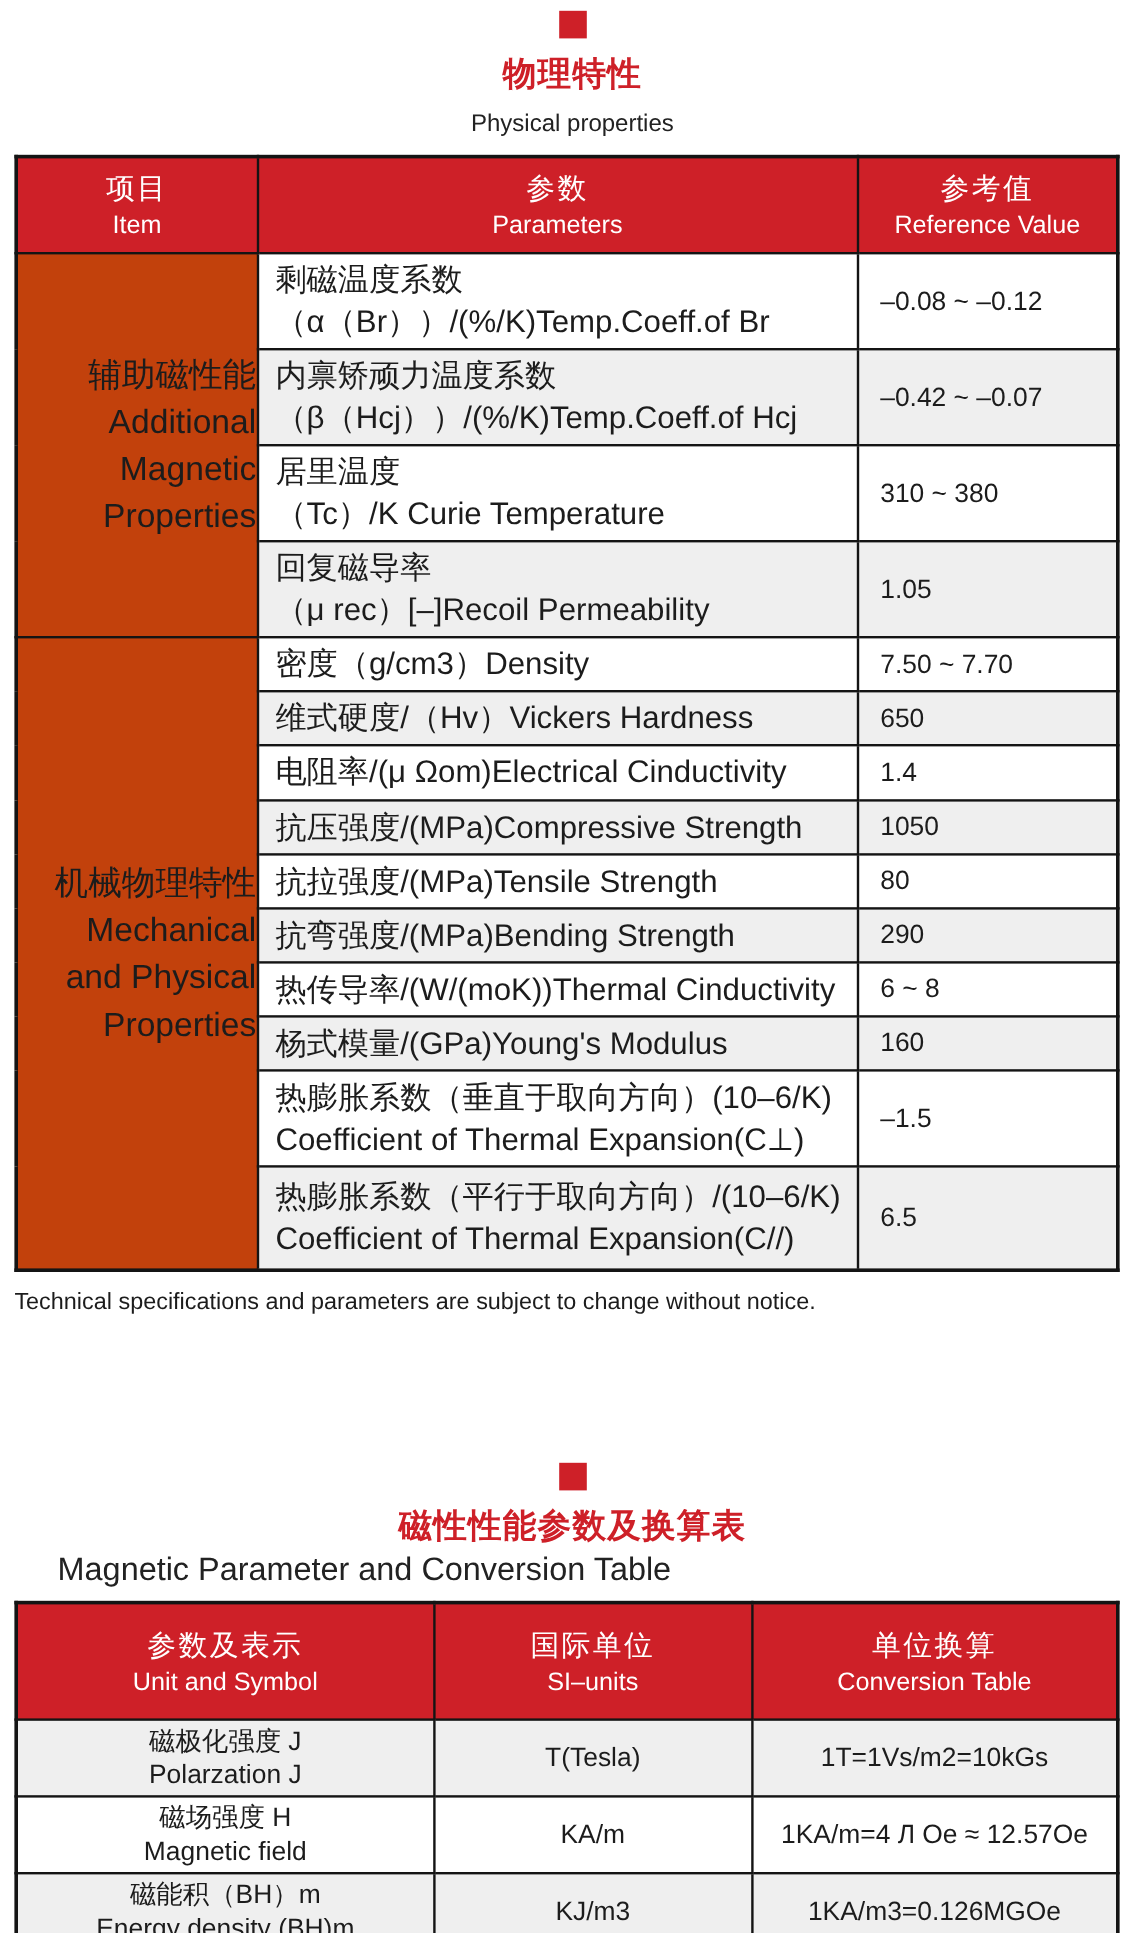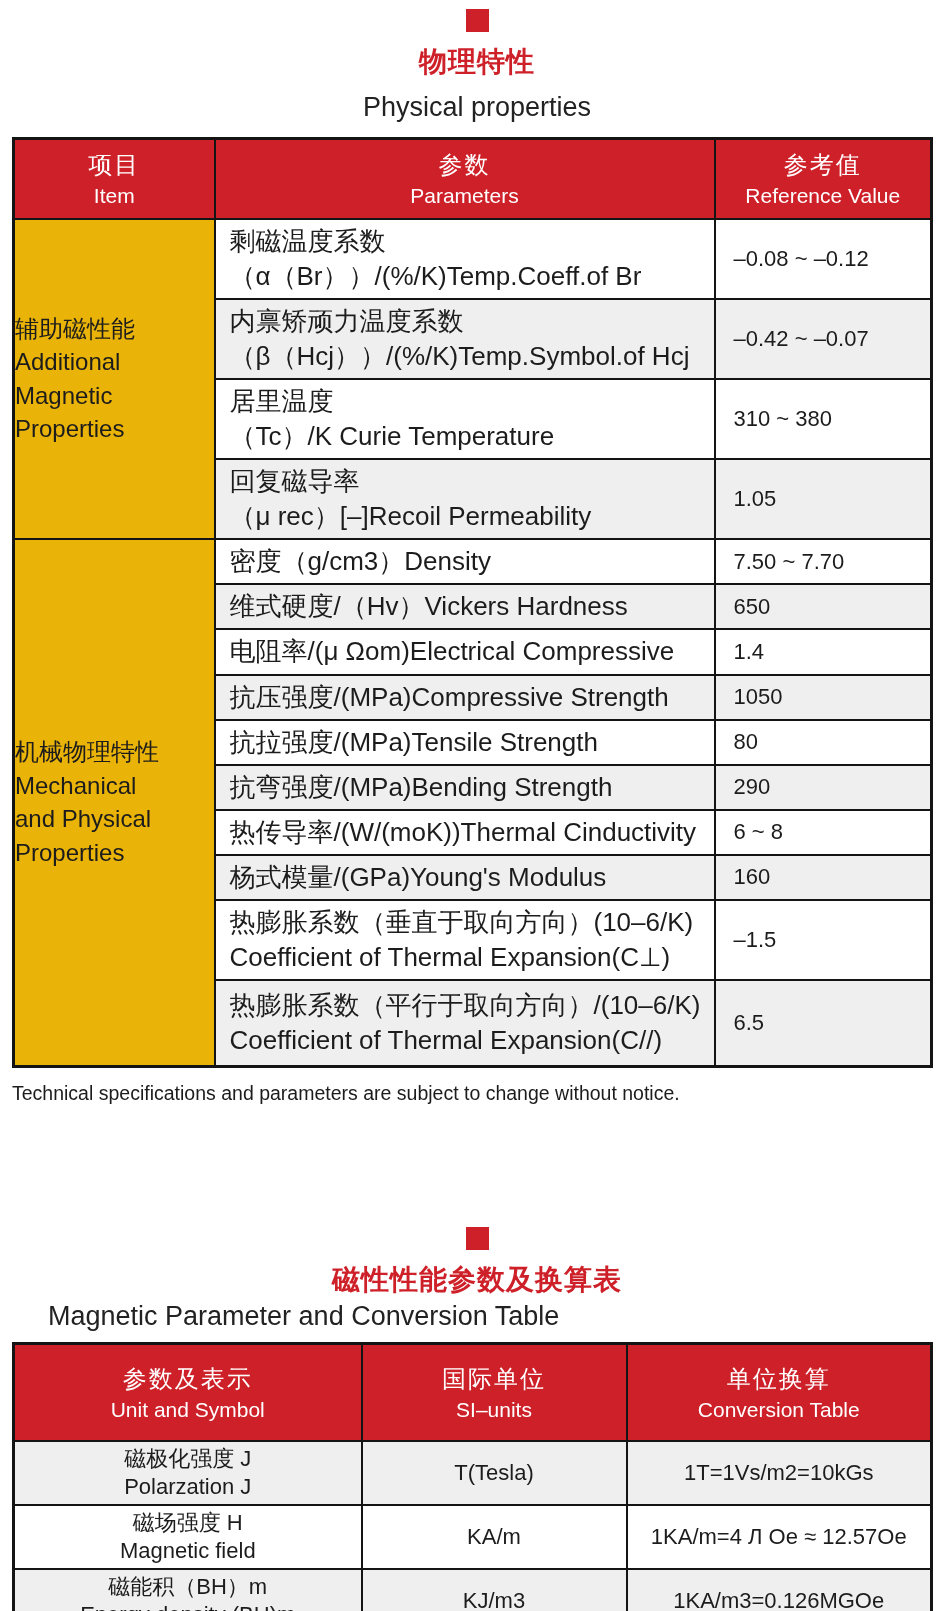--- a/index.html
+++ b/index.html
@@ -10,43 +10,43 @@
     font-family: "Liberation Sans", "DejaVu Sans", sans-serif;
     color: #1c1c1c;
     -webkit-font-smoothing: antialiased;
   }
 
   
   .section-head { display: flex; align-items: center; gap: 11px; padding-left: 14px; flex-direction: column; }
   .head-1 { padding-top: 9px; }
   .sq { width: 23px; height: 23px; background: #ce2028; flex: 0 0 auto; }
   .head-zh { color: #ce2028; font-size: 28px; font-weight: 600; letter-spacing: 1px; }
-  .head-en { color: #222; font-size: 27px; font-weight: 500; }
+  .head-en { color: #222; font-size: 20px; font-weight: 500; }
   .head-2 { margin-top: 122px; }
   .head-2-sub { padding-left: 48px; color: #222; font-size: 27px; font-weight: 500; margin-top: 2px; }
 
   
   table { border-collapse: collapse; table-layout: fixed; margin-left: 12px; width: 918px; }
   .t1 { margin-top: 14px; }
   th, td { border: 2px solid #141414; }
   table { border: 3px solid #141414; }
   thead th {
     background: #ce2028; color: #ffffff; font-weight: 500;
     text-align: center; vertical-align: middle;
   }
   .t1 thead th { height: 80px; }
   .th-zh { display: block; font-size: 24px; letter-spacing: 2px; }
   .th-en { display: block; font-size: 21px; margin-top: 3px; }
 
   .ml { white-space: pre-line; }
 
   
   .t1 .item-cell {
-    text-align: left; vertical-align: middle; background: #eab308;
-    font-size: 24px; line-height: 1.4; white-space: pre-line;
+    text-align: right; vertical-align: middle; background: #c2410c;
+    font-size: 28px; line-height: 1.4; white-space: pre-line;
   }
   .t1 .param-cell {
     padding: 4px 10px 4px 14px; text-align: left; vertical-align: middle;
     font-size: 26px; line-height: 1.35;
   }
   .t1 .value-cell {
     padding-left: 18px; text-align: left; vertical-align: middle; font-size: 22px;
   }
   .t1 tr.tall td { height: 76px; }
   .t1 tr.tall-b td { height: 86px; }
@@ -103,21 +103,21 @@
       <td class="item-cell" rowspan="4">辅助磁性能
 Additional
 Magnetic
 Properties</td>
       <td class="param-cell ml">剩磁温度系数
 （α（Br））/(%/K)Temp.Coeff.of Br</td>
       <td class="value-cell">–0.08 ~ –0.12</td>
     </tr>
     <tr class="tall alt">
       <td class="param-cell ml">内禀矫顽力温度系数
-（β（Hcj））/(%/K)Temp.Symbol.of Hcj</td>
+（β（Hcj））/(%/K)Temp.Coeff.of Hcj</td>
       <td class="value-cell">–0.42 ~ –0.07</td>
     </tr>
     <tr class="tall">
       <td class="param-cell ml">居里温度
 （Tc）/K Curie Temperature</td>
       <td class="value-cell">310 ~ 380</td>
     </tr>
     <tr class="tall alt">
       <td class="param-cell ml">回复磁导率
 （μ rec）[–]Recoil Permeability</td>
@@ -129,21 +129,21 @@
 and Physical
 Properties</td>
       <td class="param-cell">密度（g/cm3）Density</td>
       <td class="value-cell">7.50 ~ 7.70</td>
     </tr>
     <tr class="short alt">
       <td class="param-cell">维式硬度/（Hv）Vickers Hardness</td>
       <td class="value-cell">650</td>
     </tr>
     <tr class="short">
-      <td class="param-cell">电阻率/(μ Ωom)Electrical Compressive</td>
+      <td class="param-cell">电阻率/(μ Ωom)Electrical Cinductivity</td>
       <td class="value-cell">1.4</td>
     </tr>
     <tr class="short alt">
       <td class="param-cell">抗压强度/(MPa)Compressive Strength</td>
       <td class="value-cell">1050</td>
     </tr>
     <tr class="short">
       <td class="param-cell">抗拉强度/(MPa)Tensile Strength</td>
       <td class="value-cell">80</td>
     </tr>

